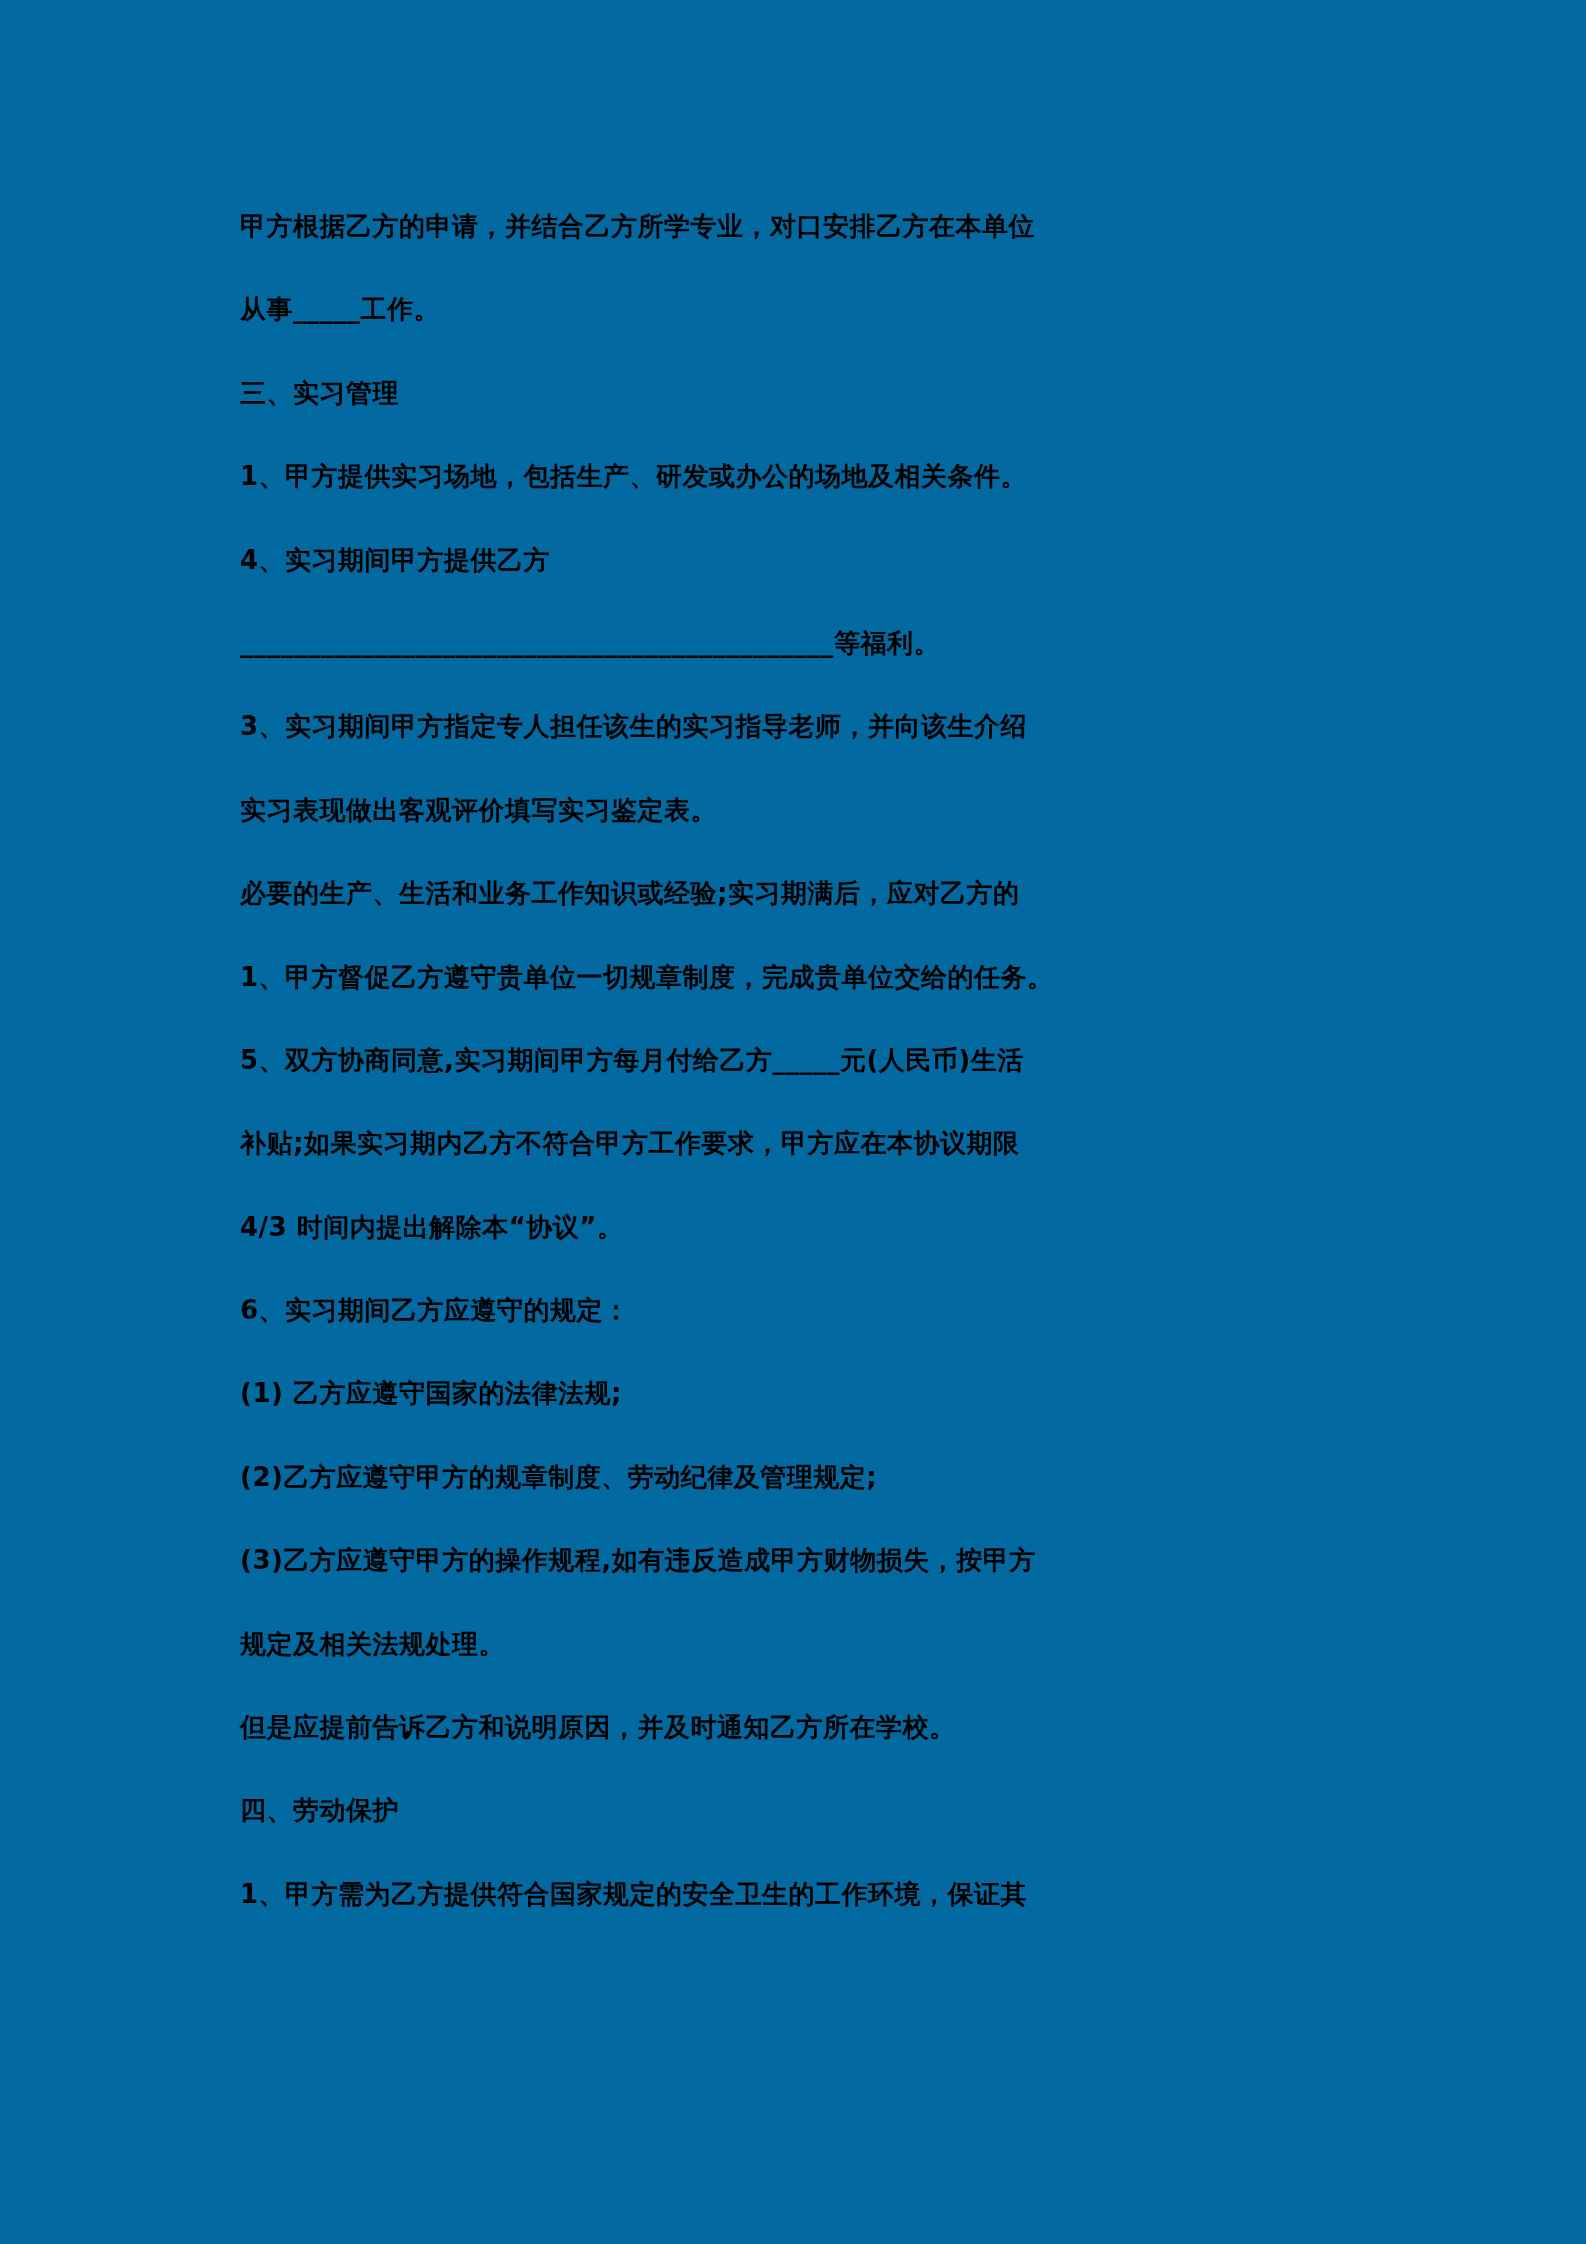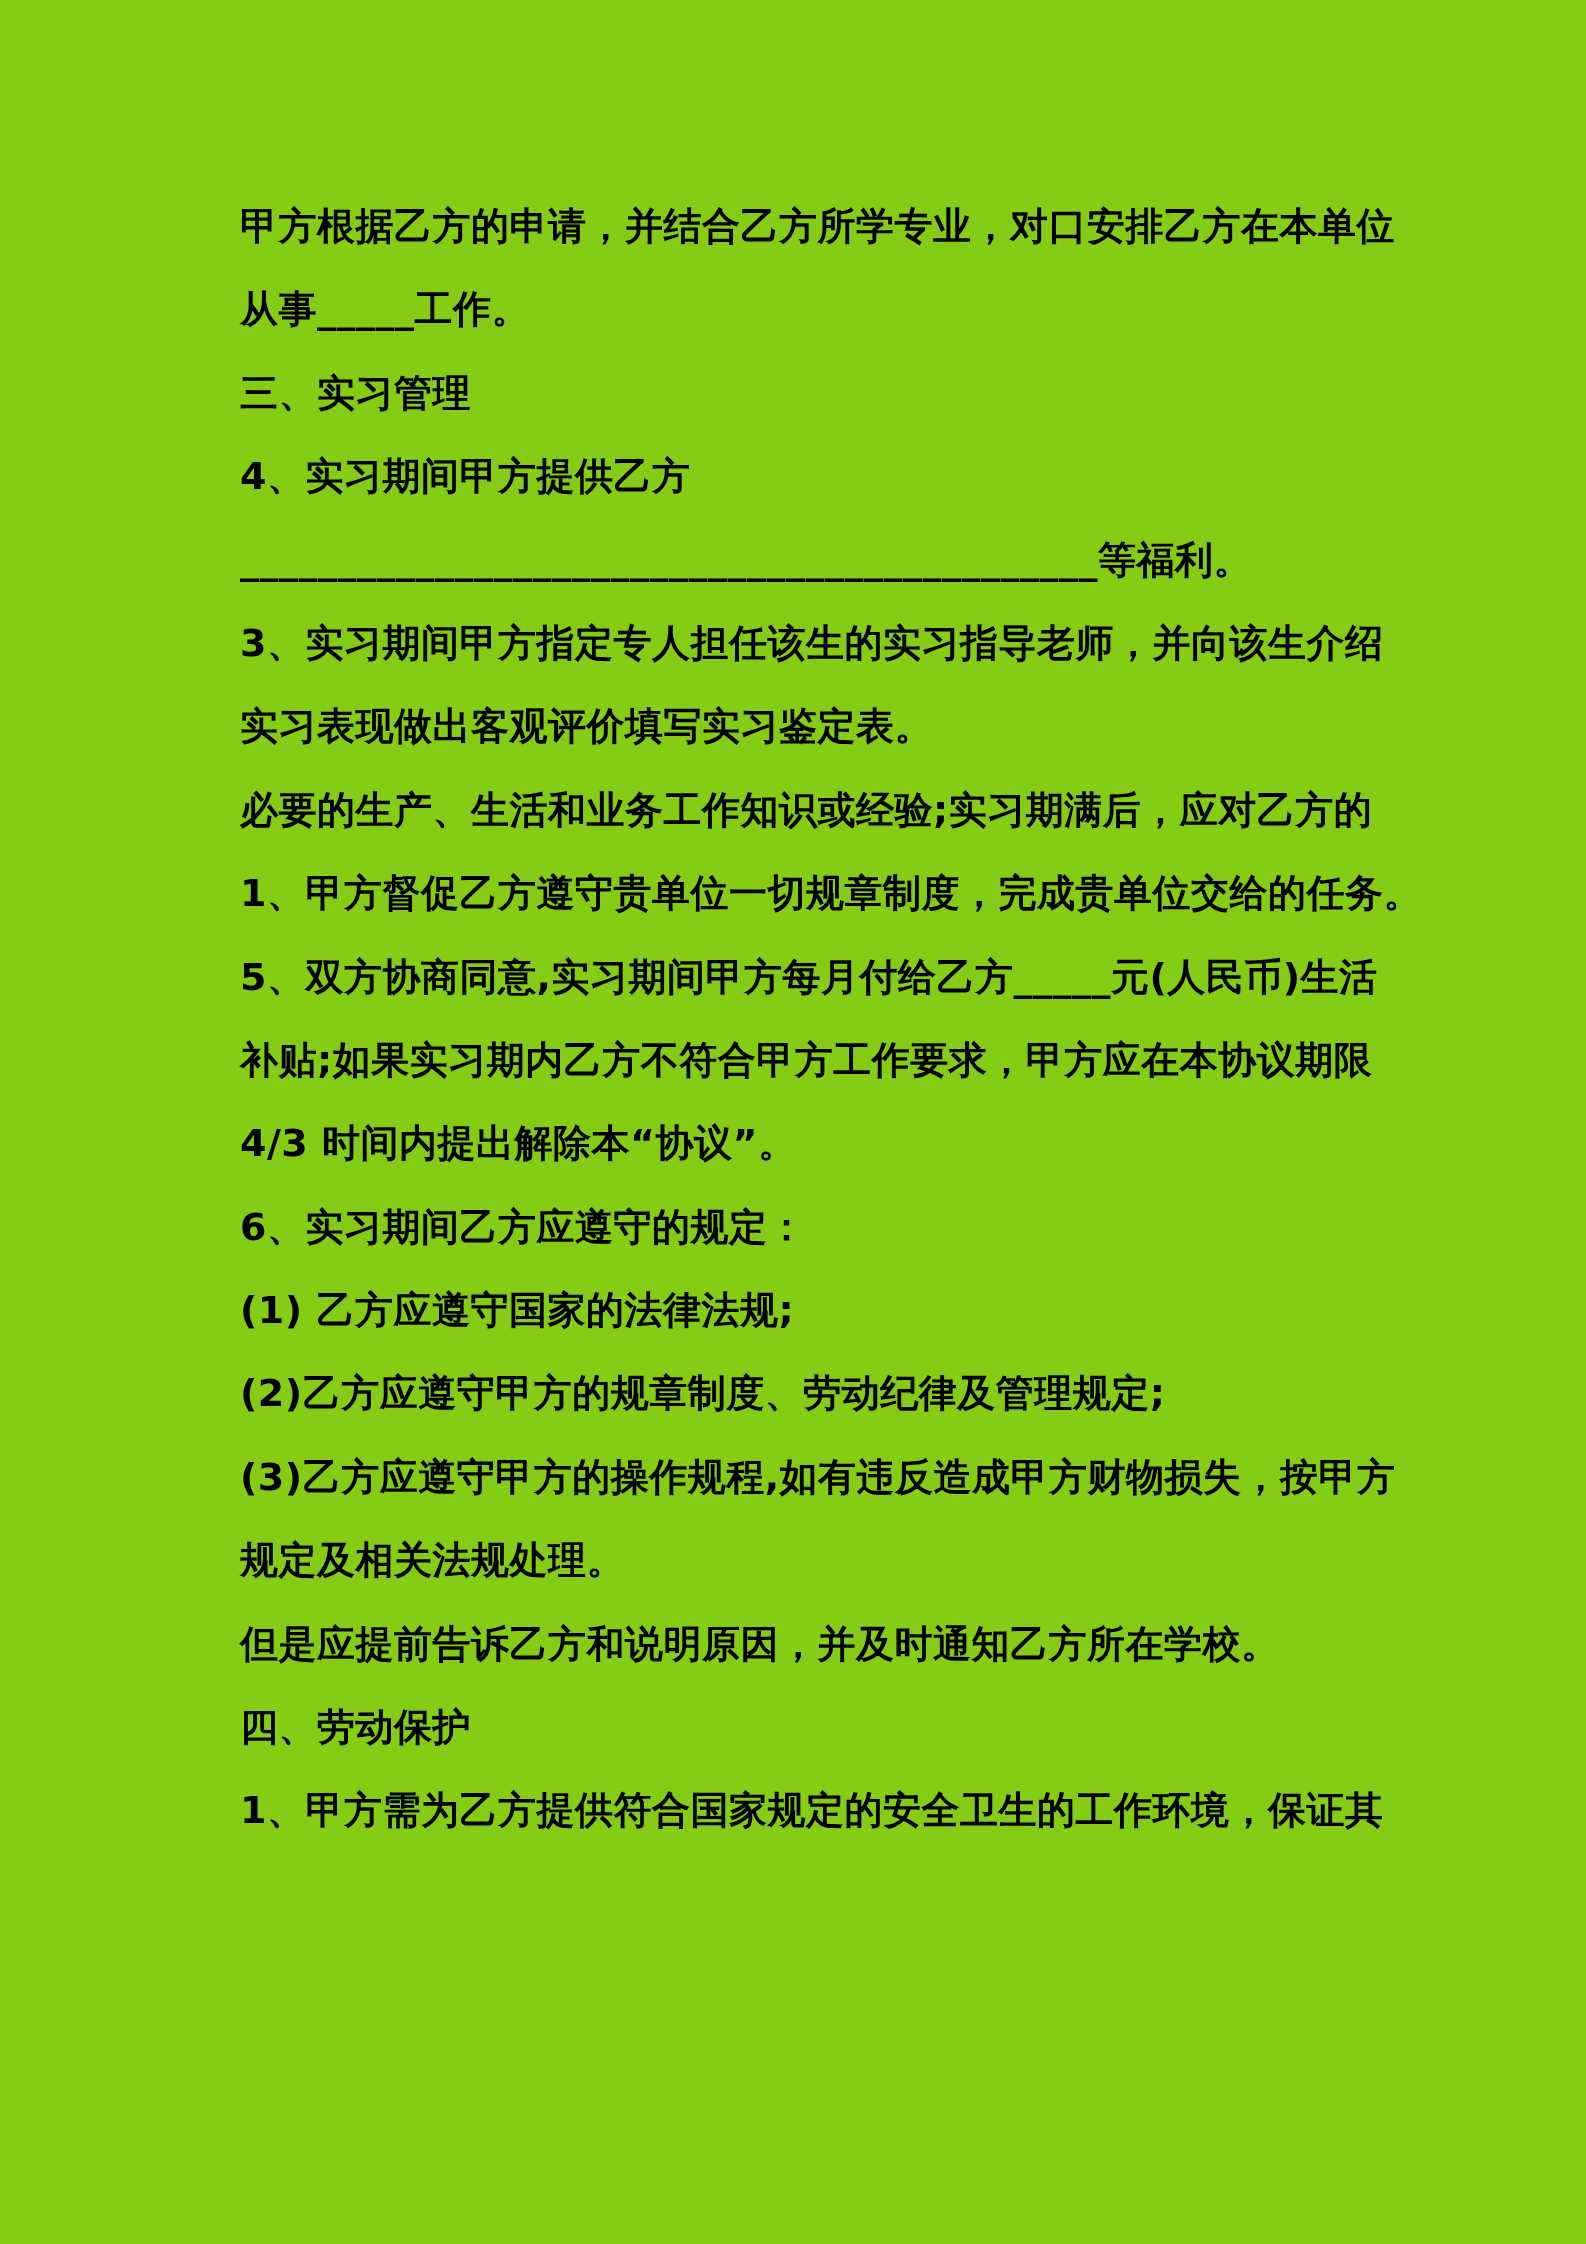--- a/index.html
+++ b/index.html
@@ -5,44 +5,45 @@
   html, body {
     margin: 0;
     padding: 0;
     background: #ffffff;
   }
   .doc-page {
     position: relative;
     box-sizing: border-box;
     width: 1586px;
     height: 2244px;
-    background: #84cc16;
+    background: #0369a1;
     padding: 185px 150px 16px 240px;
     font-family: "DejaVu Sans", sans-serif;
     font-weight: bold;
-    font-size: 38px;
+    font-size: 26px;
     color: #000000;
     overflow: hidden;
   }
   .doc-line {
     margin: 0;
     padding: 0;
     height: 83.4px;
     line-height: 83.4px;
     letter-spacing: 0.5px;
     white-space: pre;
   }
 </style>
 </head>
 <body>
 
 <div class="doc-page">
   <p class="doc-line">甲方根据乙方的申请，并结合乙方所学专业，对口安排乙方在本单位</p>
   <p class="doc-line">从事_____工作。</p>
   <p class="doc-line">三、实习管理</p>
+  <p class="doc-line">1、甲方提供实习场地，包括生产、研发或办公的场地及相关条件。</p>
   <p class="doc-line">4、实习期间甲方提供乙方</p>
   <p class="doc-line">____________________________________________等福利。</p>
   <p class="doc-line">3、实习期间甲方指定专人担任该生的实习指导老师，并向该生介绍</p>
   <p class="doc-line">实习表现做出客观评价填写实习鉴定表。</p>
   <p class="doc-line">必要的生产、生活和业务工作知识或经验;实习期满后，应对乙方的</p>
   <p class="doc-line">1、甲方督促乙方遵守贵单位一切规章制度，完成贵单位交给的任务。</p>
   <p class="doc-line">5、双方协商同意,实习期间甲方每月付给乙方_____元(人民币)生活</p>
   <p class="doc-line">补贴;如果实习期内乙方不符合甲方工作要求，甲方应在本协议期限</p>
   <p class="doc-line">4/3 时间内提出解除本“协议”。</p>
   <p class="doc-line">6、实习期间乙方应遵守的规定：</p>

